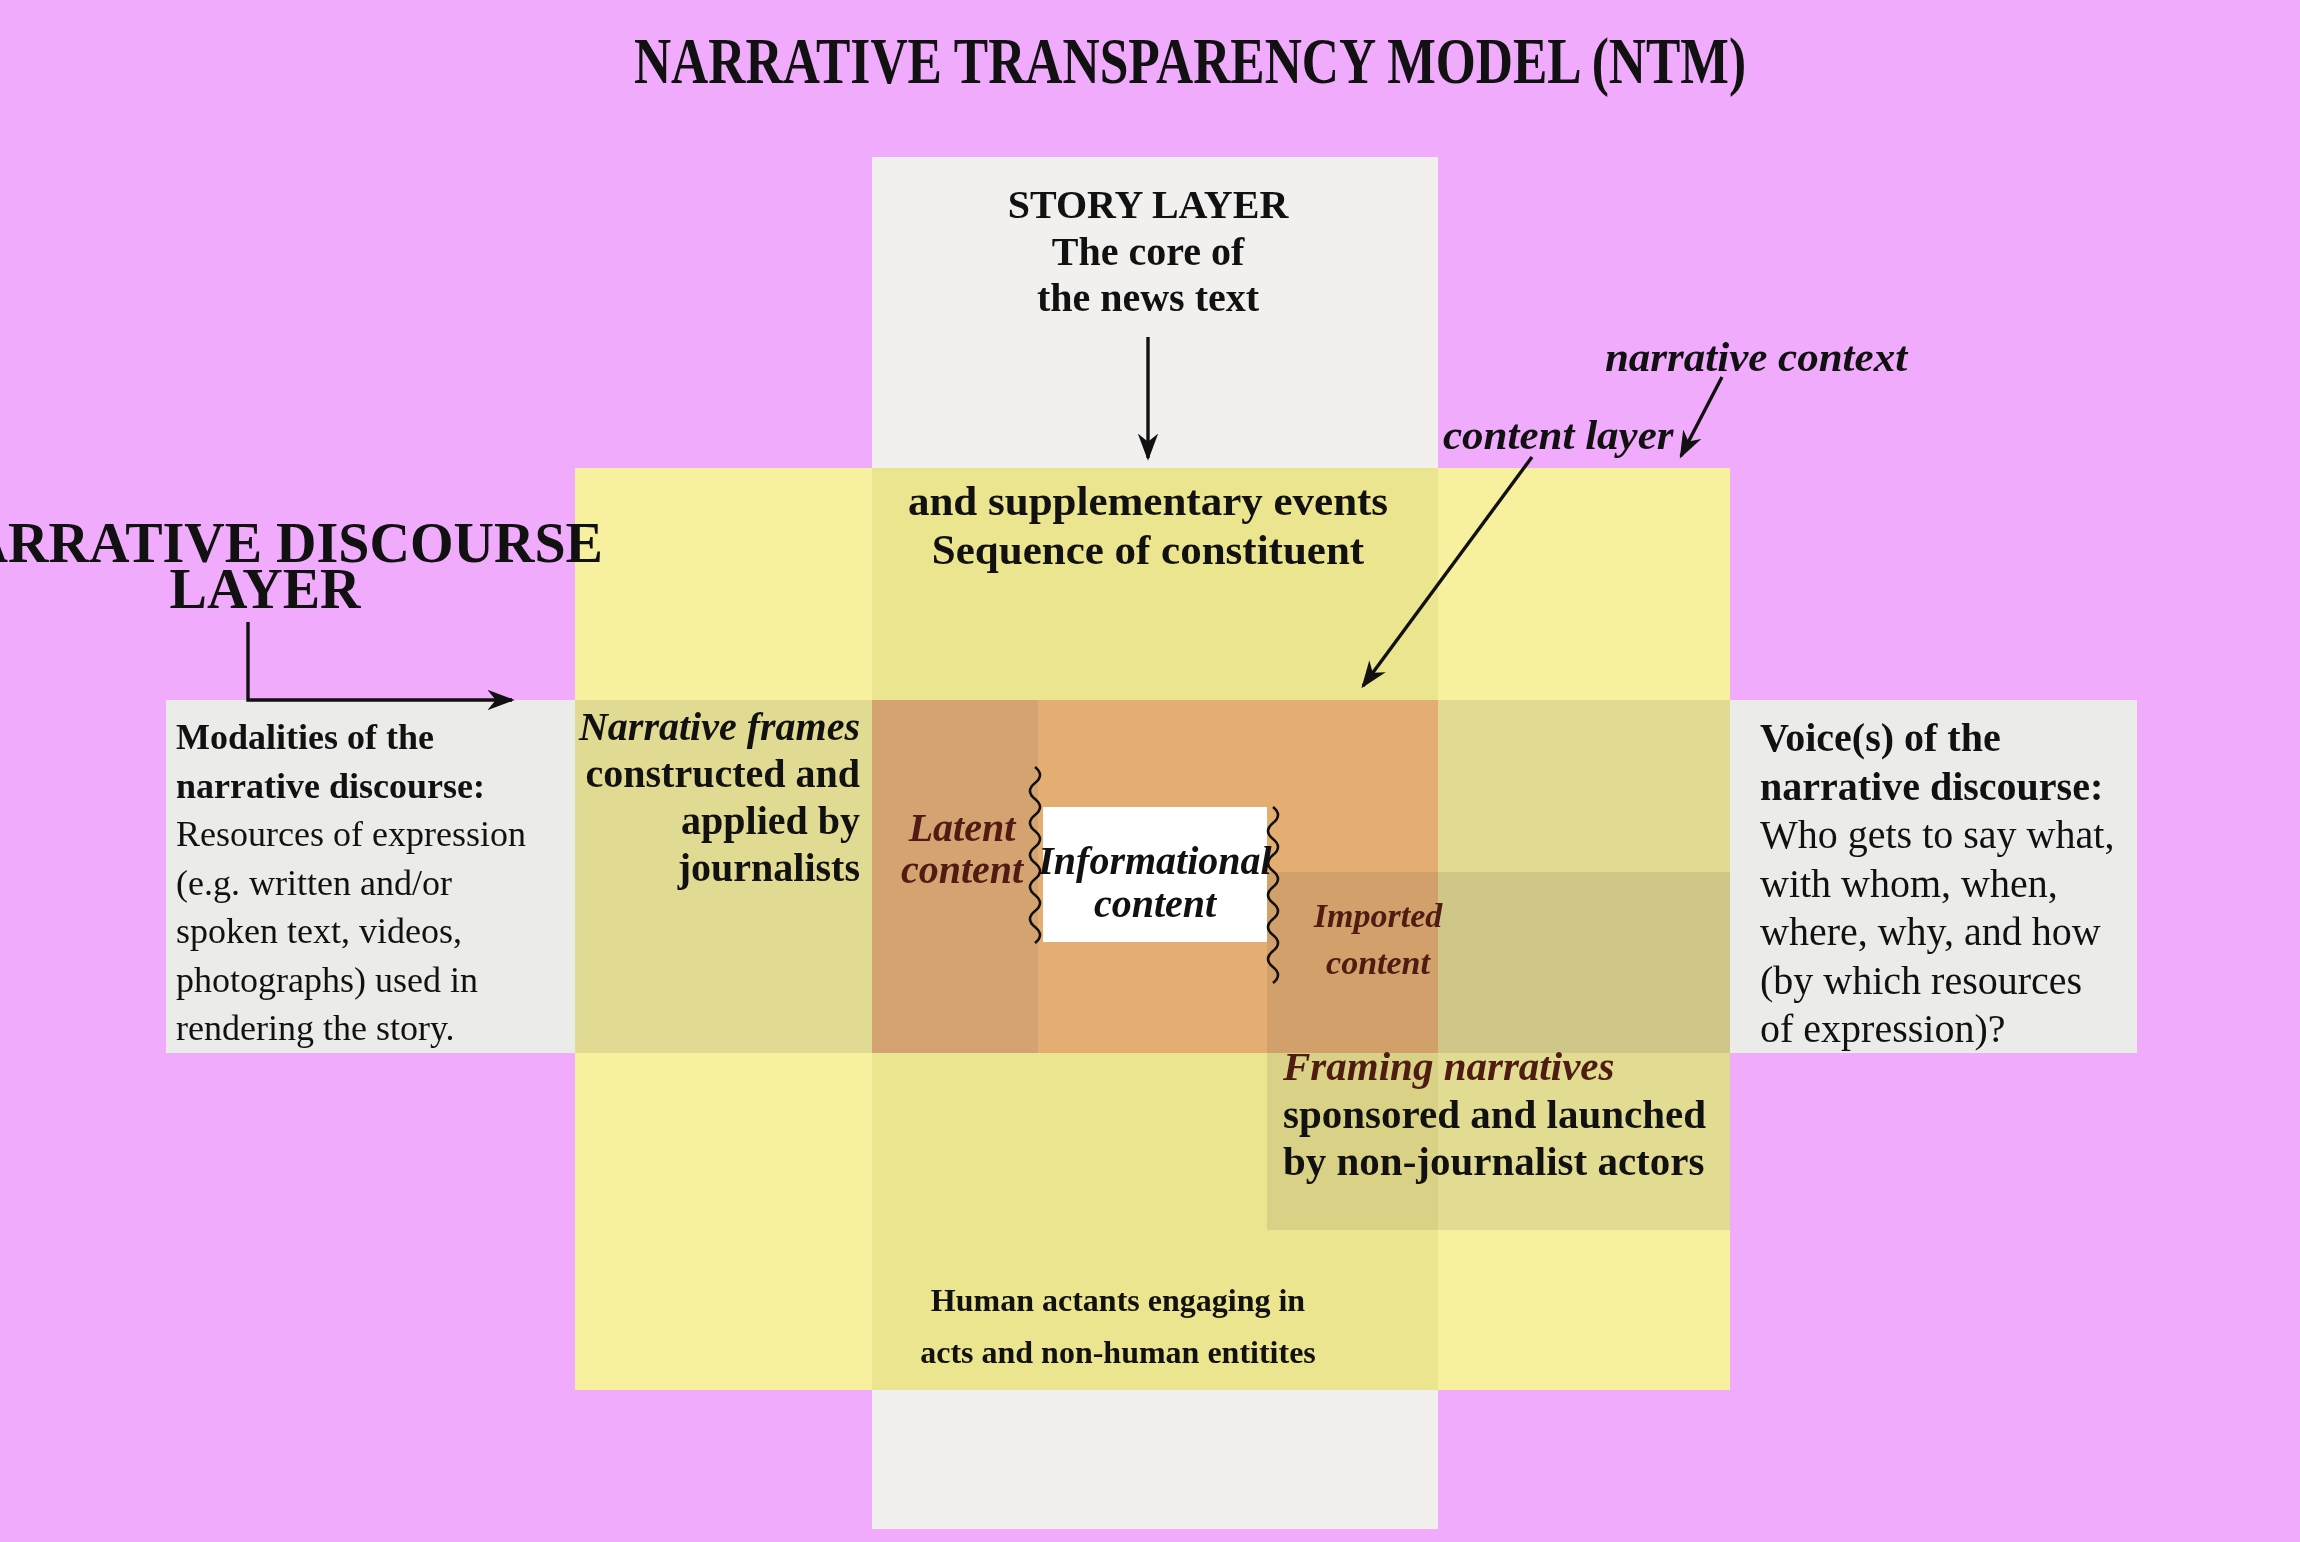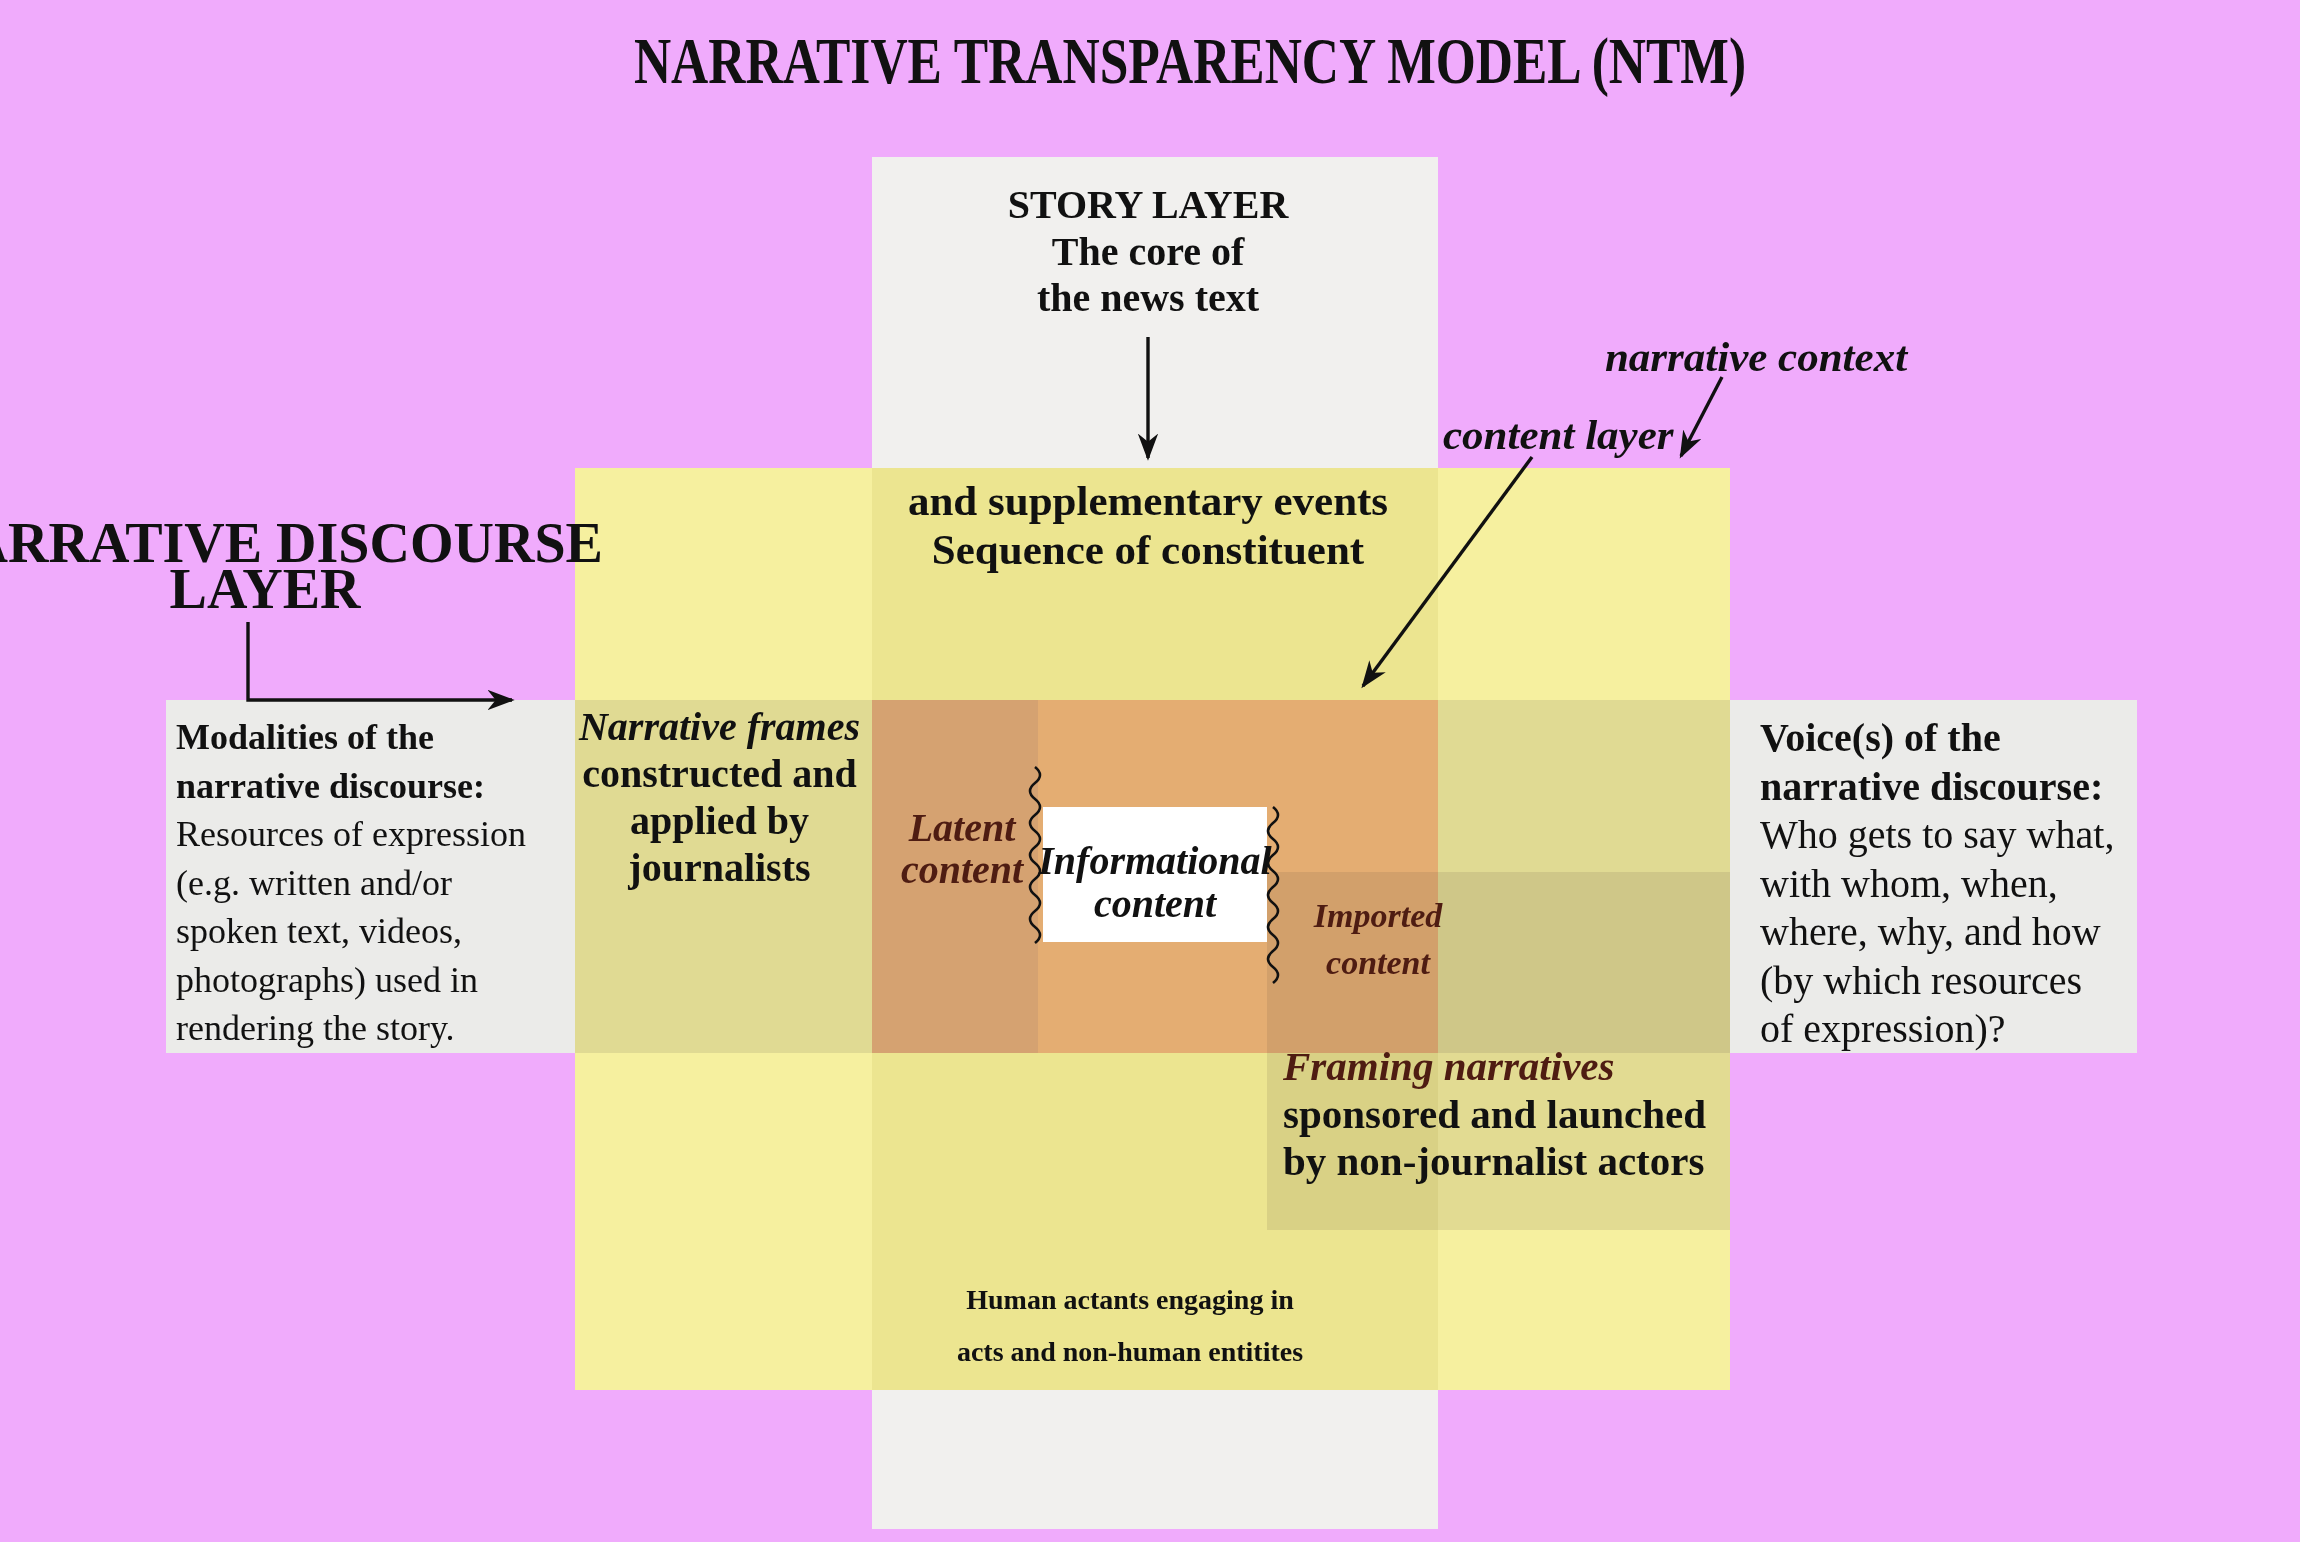--- a/index.html
+++ b/index.html
@@ -5,36 +5,36 @@
   html,body{margin:0;padding:0;background:#ffffff;}
   #canvas{position:relative;width:2300px;height:1542px;background:#f0abfc;overflow:hidden;
           font-family:"Liberation Serif","DejaVu Serif",serif;color:#111;}
   .rect{position:absolute;}
   .z1{z-index:1}.z2{z-index:2}.z3{z-index:3}.z4{z-index:4}.z5{z-index:5}
   .txt{position:absolute;white-space:nowrap;z-index:6;}
   .b{font-weight:700;}
   .i{font-style:italic;}
   .maroon{color:#4e1c12;}
   .center{transform:translateX(-50%);text-align:center;}
-  .right{text-align:center;}
+  .right{text-align:right;}
   #title{left:1190px;top:26px;font-size:66px;line-height:70px;font-weight:700;
          transform:translateX(-50%) scaleX(0.78);transform-origin:center top;}
   #story-block{left:1148px;top:182px;font-size:40px;line-height:46.5px;}
   #sequence-block{left:1148px;top:476px;font-size:43px;line-height:49px;}
   #narrative-context-label{left:1756px;top:334px;font-size:43px;line-height:46px;}
   #content-layer-label{left:1443px;top:412px;font-size:43px;line-height:46px;}
   #ndl-heading{left:265px;top:520px;font-size:56px;line-height:46px;}
   #modalities-block{left:176px;top:713px;font-size:36px;line-height:48.5px;}
   #voices-block{left:1760px;top:714px;font-size:40px;line-height:48.5px;}
   #frames-block{right:1440px;top:703px;font-size:40px;line-height:47px;}
   #latent-label{left:962px;top:807px;font-size:40px;line-height:42px;}
   #informational-label{left:1155px;top:839px;font-size:40px;line-height:43px;}
   #imported-label{left:1378px;top:892px;font-size:34px;line-height:47px;}
   #framing-block{left:1283px;top:1003px;font-size:41px;line-height:47.5px;margin-top:40px;}
-  #actants-block{left:1118px;top:1274px;font-size:28px;line-height:52px;margin-left:12px;}
+  #actants-block{left:1118px;top:1274px;font-size:32px;line-height:52px;}
   svg{position:absolute;left:0;top:0;z-index:7;pointer-events:none;}
   .wavy{z-index:7;}
 </style>
 </head>
 <body>
 
 <div id="canvas">
 
   <div class="rect z1" style="left:872px;top:157px;width:566px;height:1372px;background:#f1f0ee;"></div>
 

